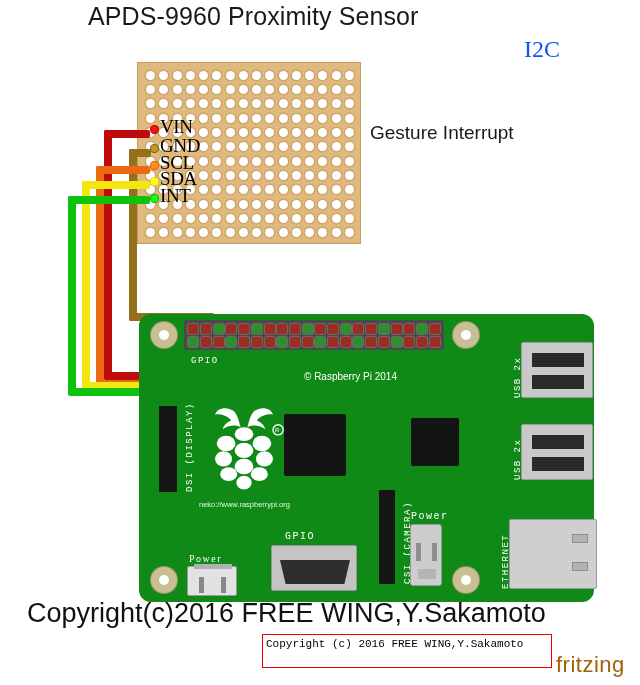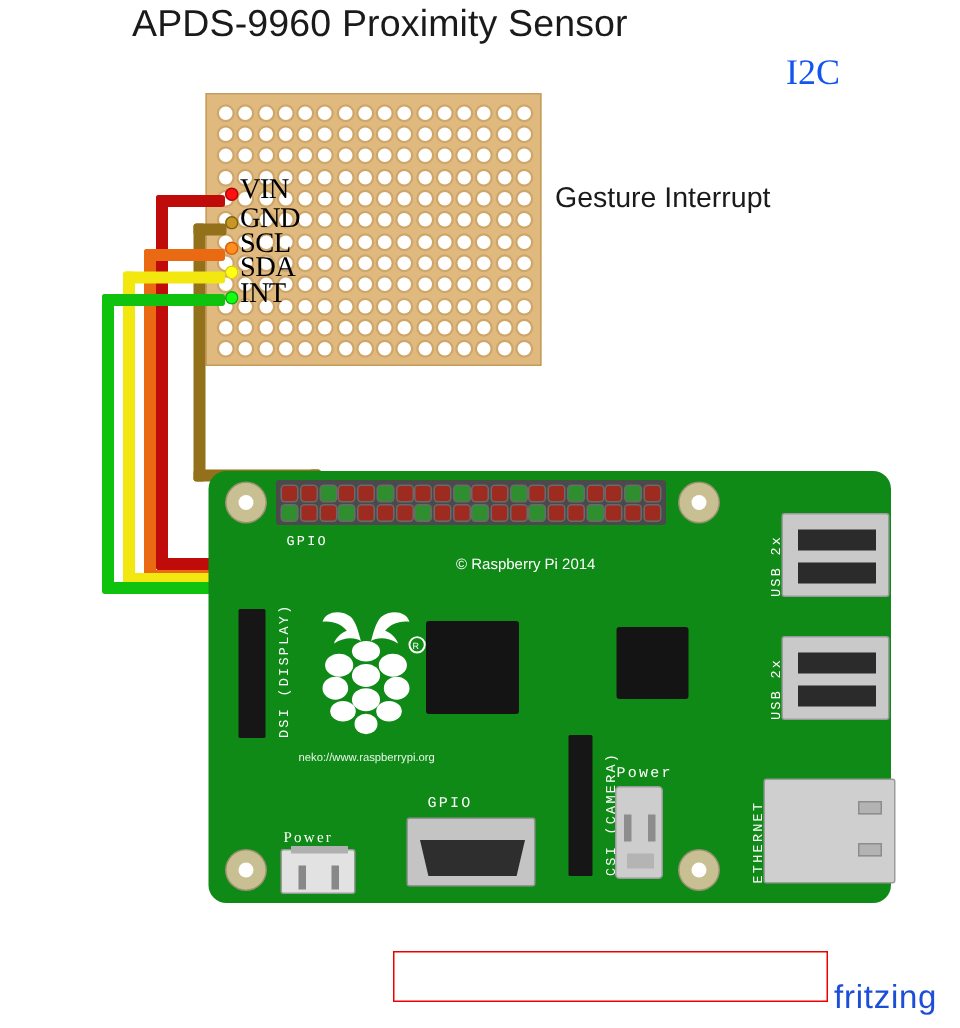--- a/index.html
+++ b/index.html
@@ -73,21 +73,21 @@
 
   .rpilogo{position:absolute;left:62px;top:92px;width:86px;height:92px;}
   .rpiurl{position:absolute;left:60px;top:186px;font-size:7.5px;color:#eaf6ea;
       white-space:nowrap;font-family:"Liberation Sans", sans-serif;}
 
   
   .urlbox{position:absolute;left:262px;top:634px;width:290px;height:34px;
       border:1.5px solid #ee0000;background:#ffffff;box-sizing:border-box;
       padding:2px 3px;font-family:"Liberation Mono", monospace;font-size:11px;
       line-height:15px;color:#000;white-space:nowrap;overflow:hidden;}
-  .fritz{position:absolute;left:556px;top:652px;font-size:22px;color:#1d4ed8;
+  .fritz{position:absolute;left:556px;top:652px;font-size:22px;color:#a16207;
       font-family:"Liberation Sans", sans-serif;letter-spacing:.5px;}
 </style>
 </head>
 <body>
 
 <div id="stage">
 
   <div class="title">APDS-9960 Proximity Sensor</div>
   <div class="i2c">I2C</div>
 
@@ -446,19 +446,21 @@
     <div class="boardtxt mono" style="left:272px;top:196px;font-size:10px;">Power</div>
 
     <div class="microusb" style="left:48px;top:252px;width:50px;height:30px;">
       <div style="position:absolute;left:6px;top:-3px;width:38px;height:5px;background:#b0b0b0;"></div>
       <div style="position:absolute;left:11px;top:10px;width:5px;height:16px;background:#888;"></div>
       <div style="position:absolute;left:33px;top:10px;width:5px;height:16px;background:#888;"></div>
     </div>
     <div class="boardtxt mono" style="left:50px;top:238px;font-size:10px;font-family:Liberation Serif, serif;">Power</div>
   </div>
 
+  <div class="copyright">Copyright(c)2016 FREE WING,Y.Sakamoto</div>
 
   <div class="urlbox">
+    <div>Copyright (c) 2016 FREE WING,Y.Sakamoto</div>
   </div>
 
   <div class="fritz">fritzing</div>
 
 </div>
 
 </body></html>

